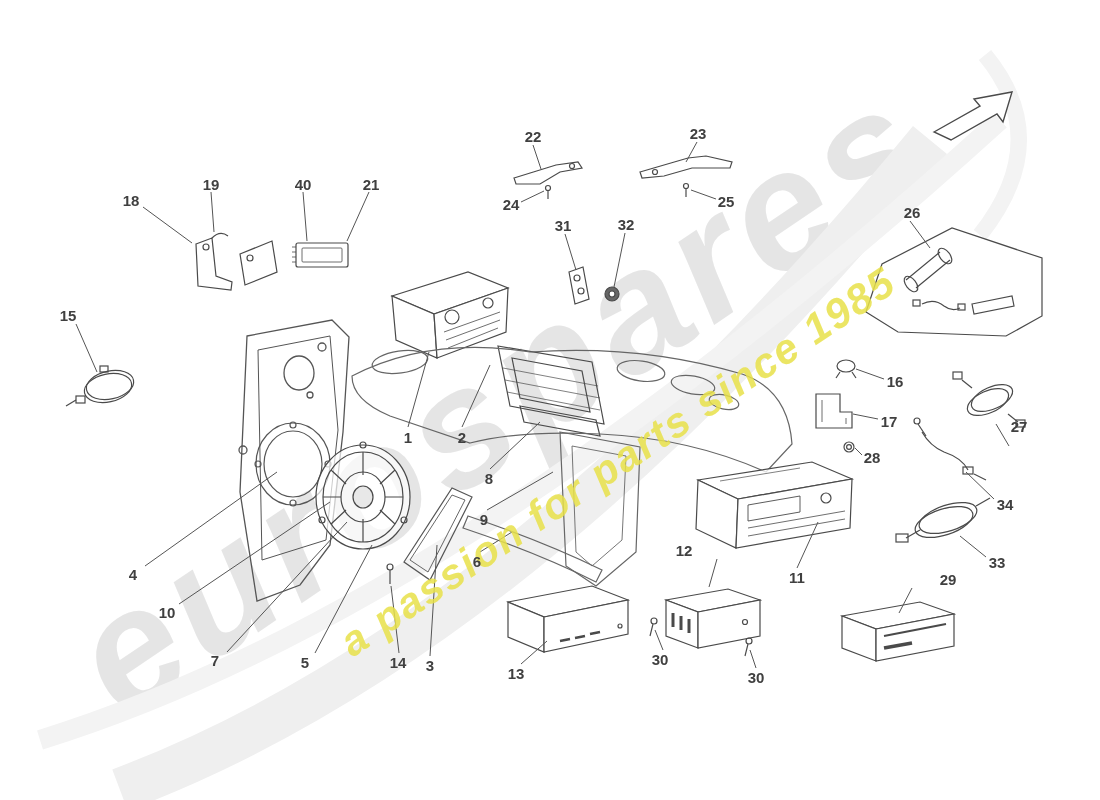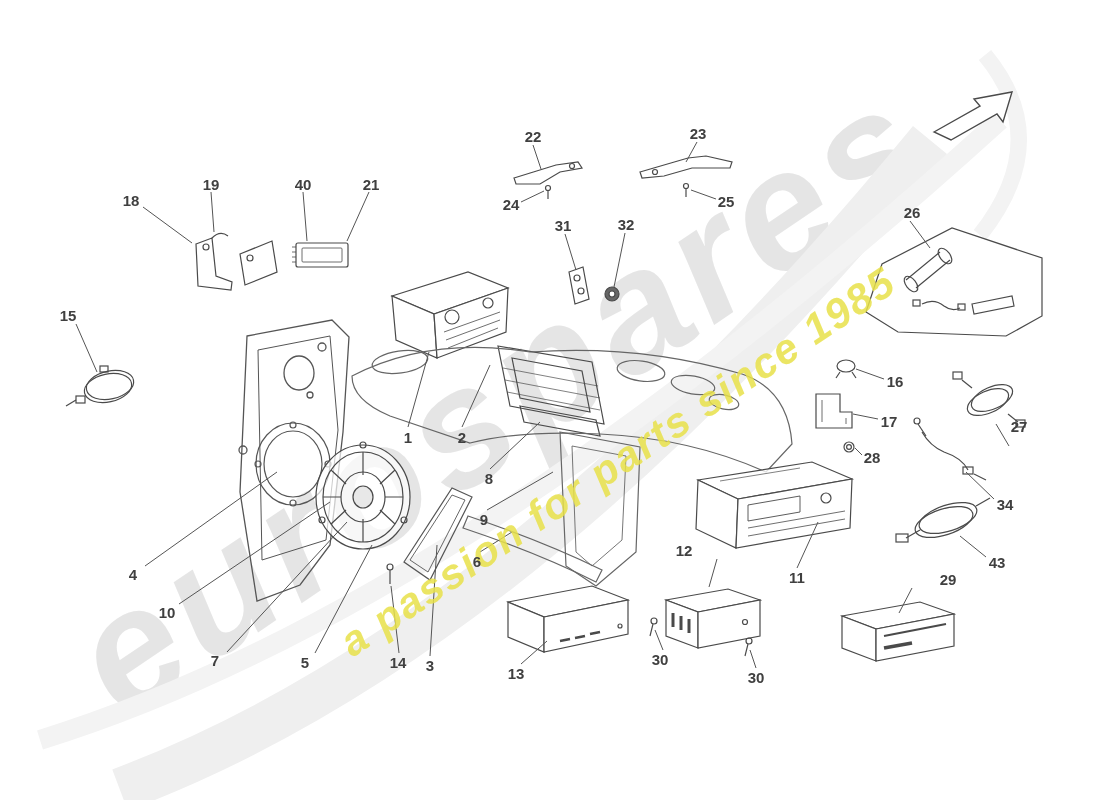--- a/index.html
+++ b/index.html
@@ -337,21 +337,21 @@
       <div class="part-label" style="left: 726px; top: 201px;">25</div>
       <div class="part-label" style="left: 563px; top: 225px;">31</div>
       <div class="part-label" style="left: 626px; top: 224px;">32</div>
       <div class="part-label" style="left: 912px; top: 212px;">26</div>
       <div class="part-label" style="left: 68px; top: 315px;">15</div>
       <div class="part-label" style="left: 895px; top: 381px;">16</div>
       <div class="part-label" style="left: 889px; top: 421px;">17</div>
       <div class="part-label" style="left: 872px; top: 457px;">28</div>
       <div class="part-label" style="left: 1019px; top: 426px;">27</div>
       <div class="part-label" style="left: 1005px; top: 504px;">34</div>
-      <div class="part-label" style="left: 997px; top: 562px;">43</div>
+      <div class="part-label" style="left: 997px; top: 562px;">33</div>
       <div class="part-label" style="left: 408px; top: 437px;">1</div>
       <div class="part-label" style="left: 462px; top: 437px;">2</div>
       <div class="part-label" style="left: 489px; top: 478px;">8</div>
       <div class="part-label" style="left: 484px; top: 519px;">9</div>
       <div class="part-label" style="left: 477px; top: 561px;">6</div>
       <div class="part-label" style="left: 133px; top: 574px;">4</div>
       <div class="part-label" style="left: 167px; top: 612px; text-align: center;">10</div>
       <div class="part-label" style="left: 215px; top: 660px;">7</div>
       <div class="part-label" style="left: 305px; top: 662px;">5</div>
       <div class="part-label" style="left: 398px; top: 662px;">14</div>

